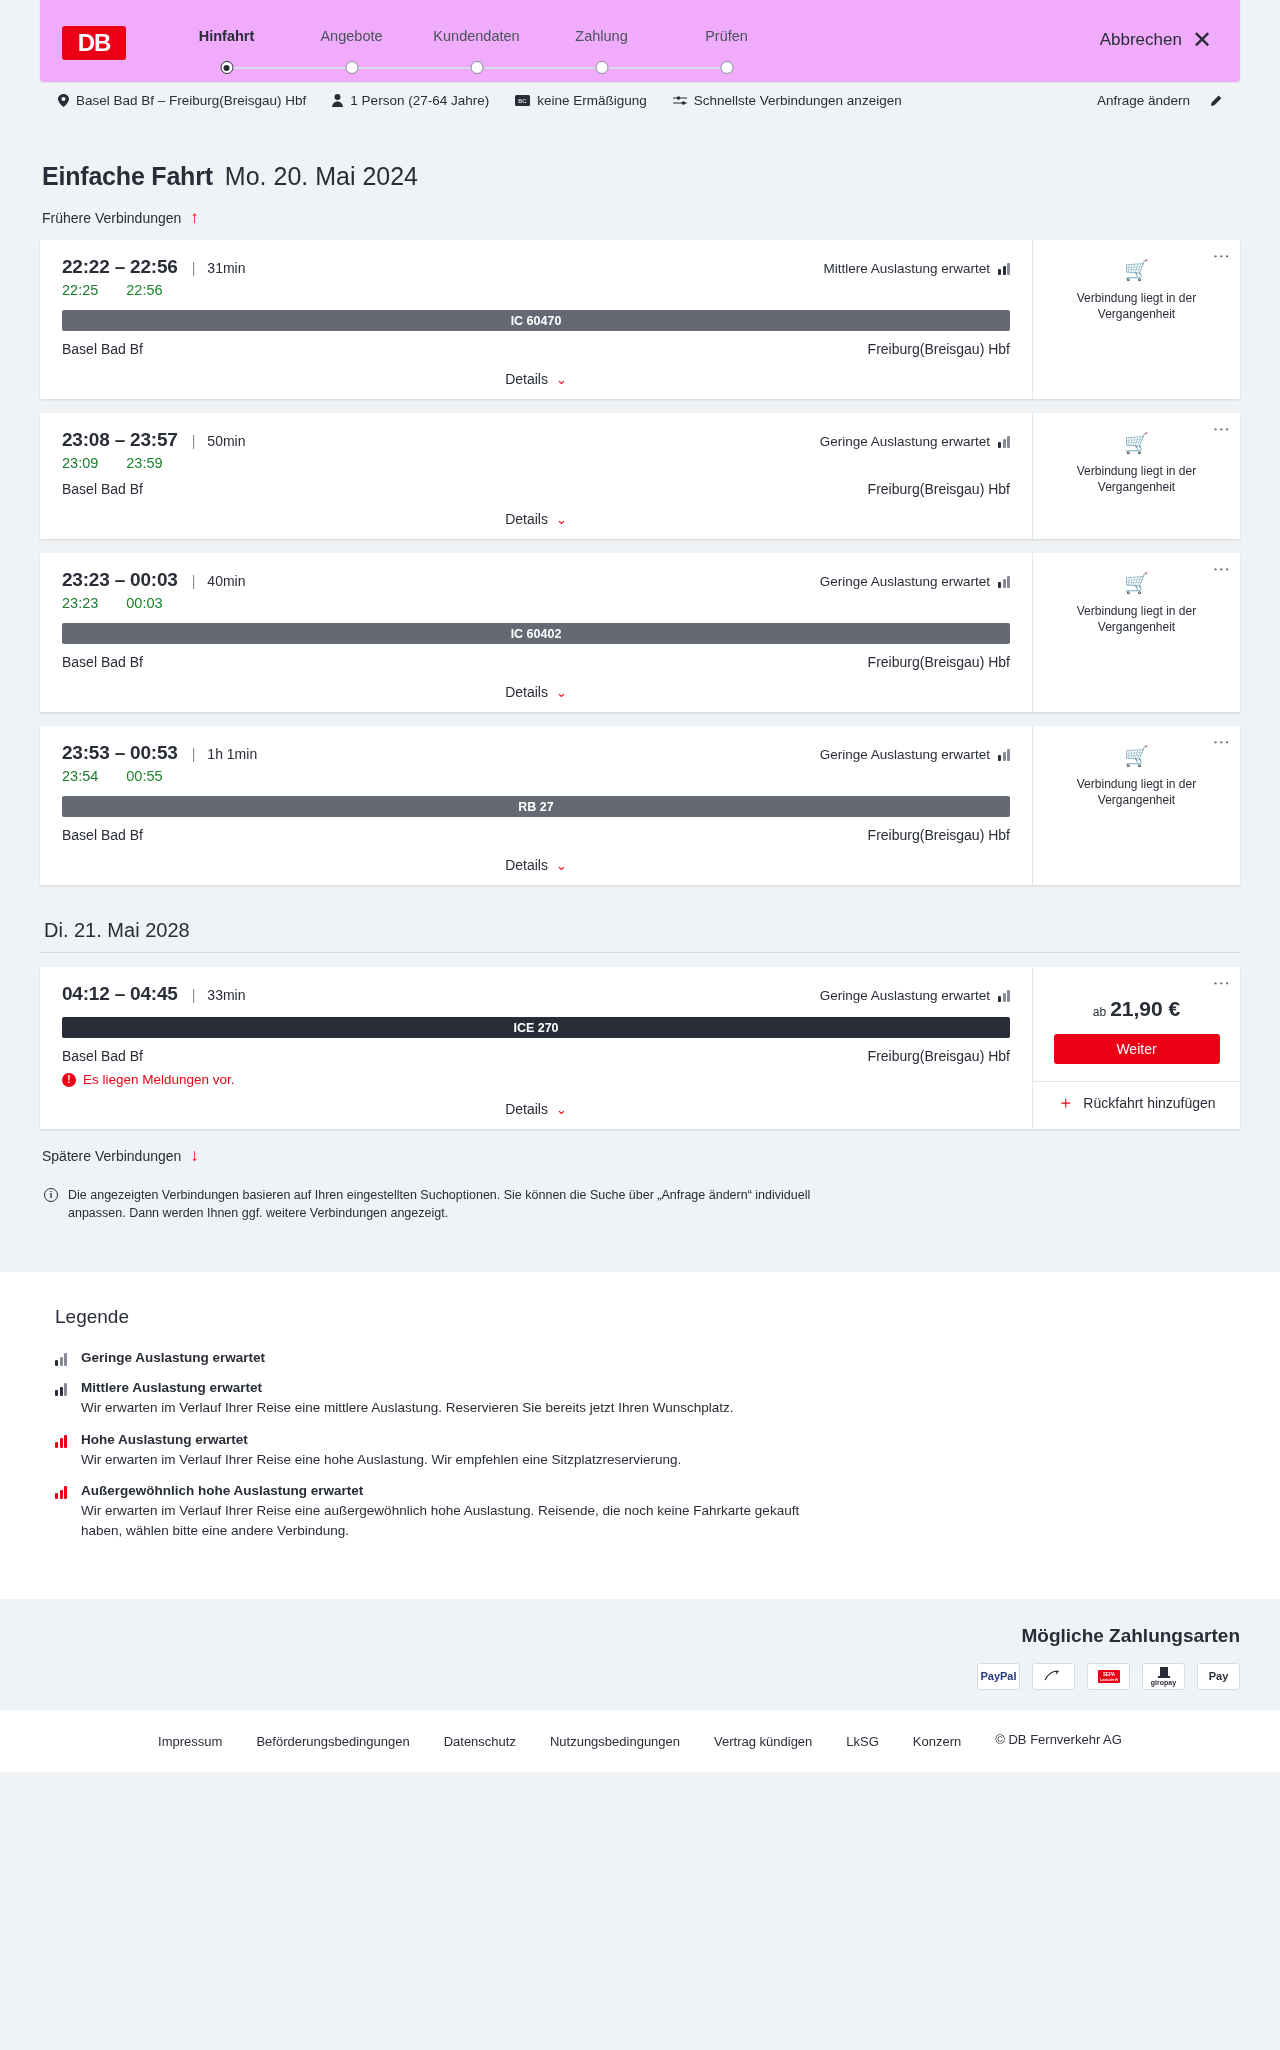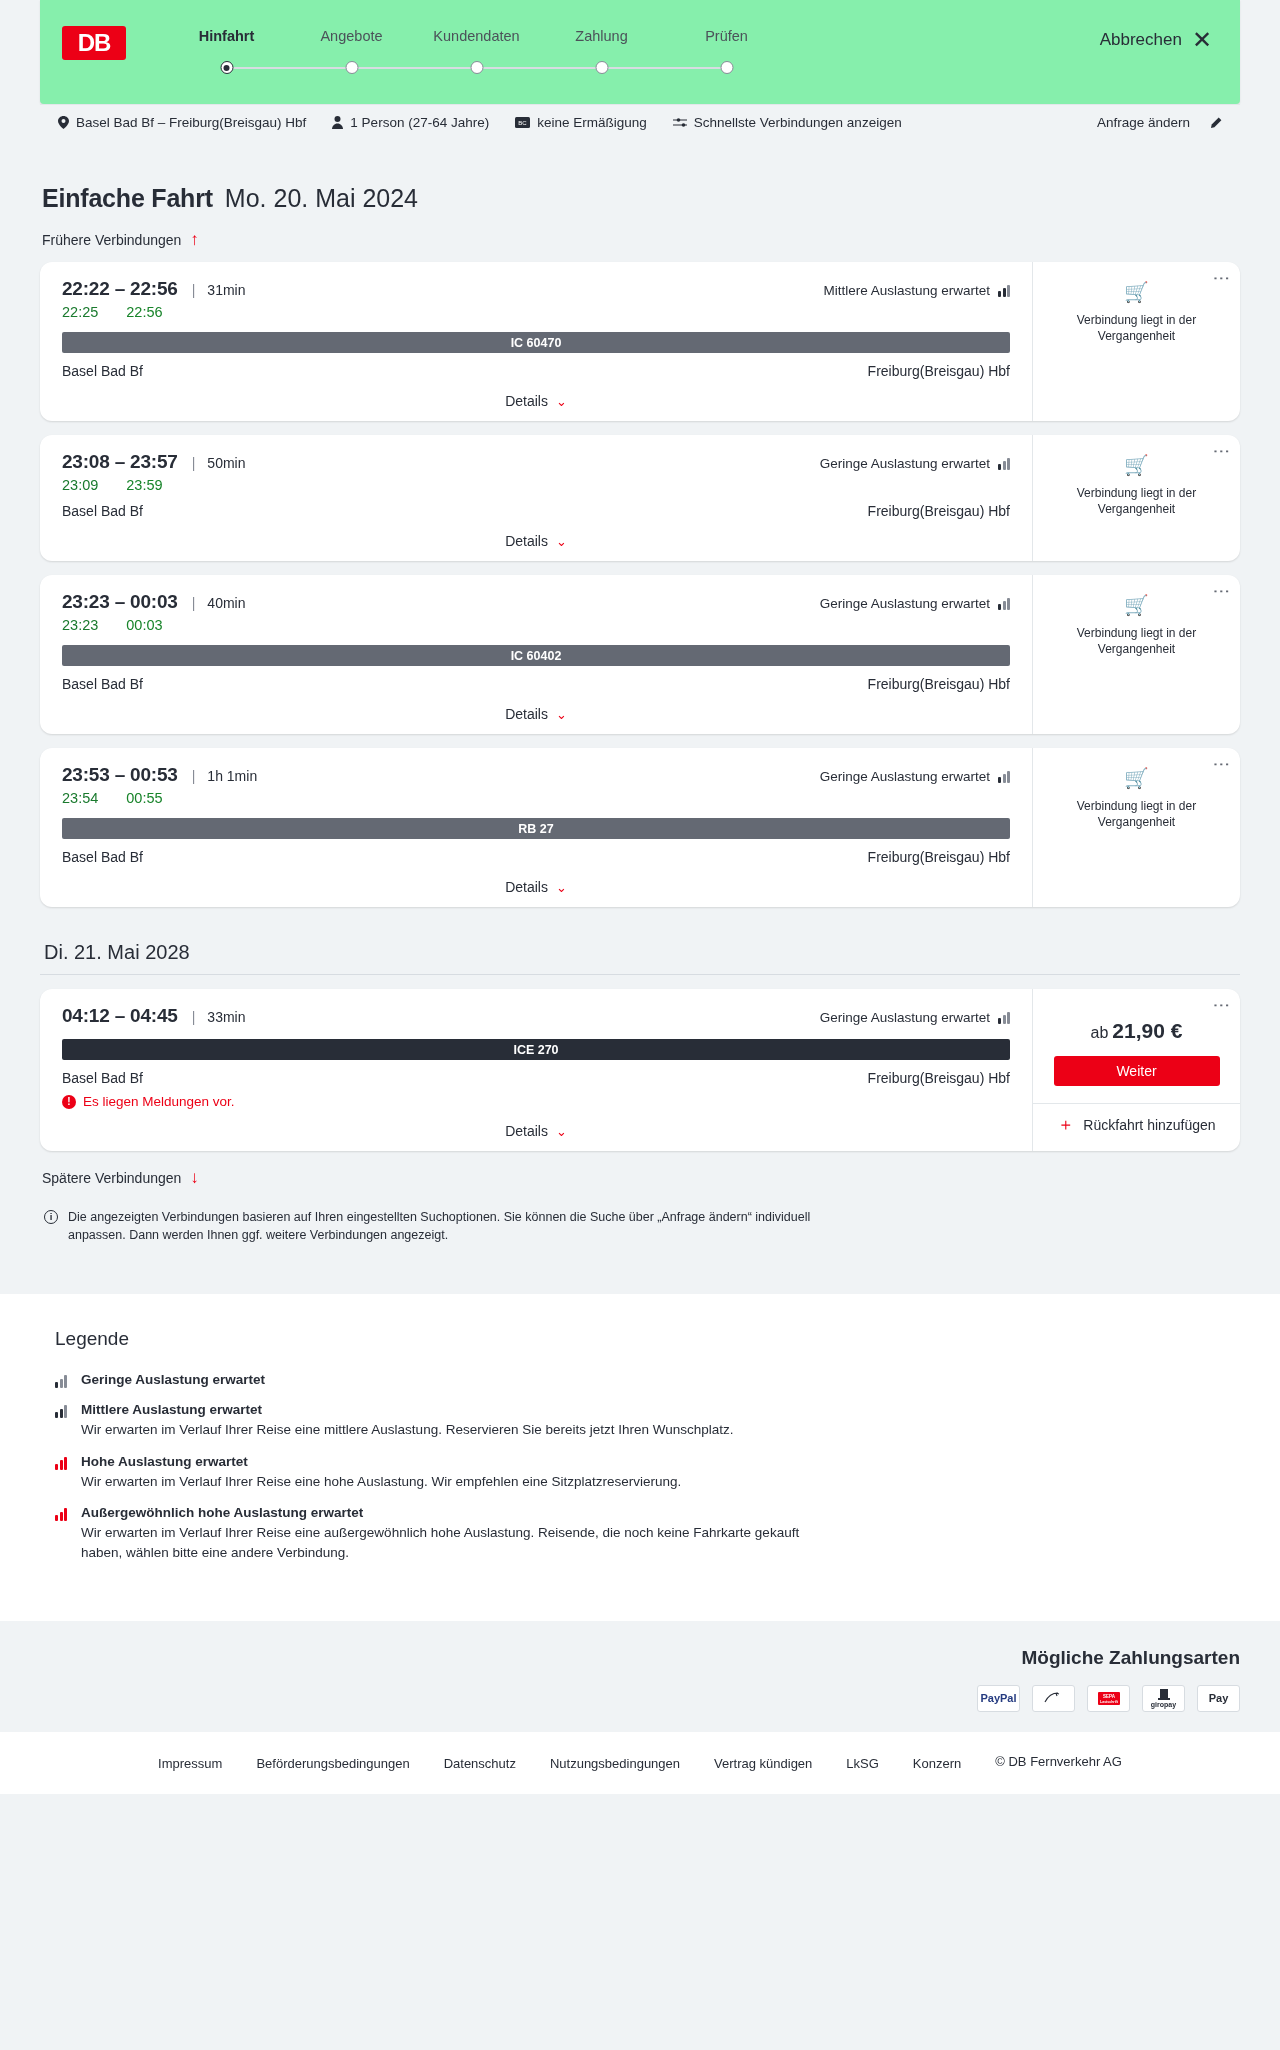--- a/index.html
+++ b/index.html
@@ -8,26 +8,26 @@
     width: 1280px;
     background: #f0f3f5;
     font-family: "Liberation Sans", sans-serif;
     color: #282d37;
     -webkit-font-smoothing: antialiased;
   }
   .page { width: 1280px; margin: 0 auto; position: relative; }
 
   
   .header-wrap {
-    background: #86efac;
+    background: #f0abfc;
     margin: 0 40px;
     border-radius: 0 0 4px 4px;
     box-shadow: 0 1px 2px rgba(0,0,0,0.10);
     padding: 0 22px;
-    height: 104px;
+    height: 82px;
     display: flex;
     align-items: flex-start;
   }
   .db-logo {
     width: 64px; height: 34px;
     background: #ec0016;
     color: #fff;
     border-radius: 3px;
     display: flex; align-items: center; justify-content: center;
     font-weight: bold; font-size: 24px; letter-spacing: -1px;
@@ -89,21 +89,21 @@
   .earlier, .later {
     margin-top: 18px; padding-left: 2px;
     font-size: 14px; color: #282d37; display:flex; align-items:center; gap:9px; cursor:pointer;
   }
   .earlier .arr, .later .arr { color: #ec0016; font-size: 17px; line-height: 1; }
 
   
   .card {
     display: flex;
     background: #fff;
-    border-radius: 12px;
+    border-radius: 0;
     box-shadow: 0 1px 2px rgba(0,0,0,0.12);
     margin-top: 14px;
     overflow: hidden;
   }
   .card .left { flex: 1; padding: 16px 22px 12px 22px; position: relative; }
   .card .right {
     width: 208px; border-left: 1px solid #e3e7ea;
     display: flex; flex-direction: column; align-items: center;
     position: relative; padding-top: 14px;
   }
@@ -145,21 +145,21 @@
   .details .chev { color: #ec0016; font-size: 13px; }
 
   .past-note {
     text-align: center; font-size: 12px; color: #282d37; line-height: 1.35;
     margin-top: 8px; padding: 0 26px;
   }
   .cart-icon { font-size: 20px; color: #646973; margin-top: 4px; }
 
   .price-wrap { text-align:center; margin-top: 16px; }
   .price { font-size: 21px; font-weight: bold; }
-  .price .ab { font-size: 16px; font-weight: normal; margin-right: 4px; }
+  .price .ab { font-size: 12px; font-weight: normal; margin-right: 4px; }
   .weiter {
     margin: 13px auto 0 auto; display:block;
     width: 166px; height: 30px;
     background: #ec0016; color:#fff; border:none; border-radius: 3px;
     font-size: 14px; font-family: "Liberation Sans", sans-serif; cursor:pointer;
   }
   .addreturn {
     margin-top: 17px; width: 100%; border-top: 1px solid #e3e7ea;
     height: 42px; display:flex; align-items:center; justify-content:center; gap:9px;
     font-size: 14px; cursor:pointer;

